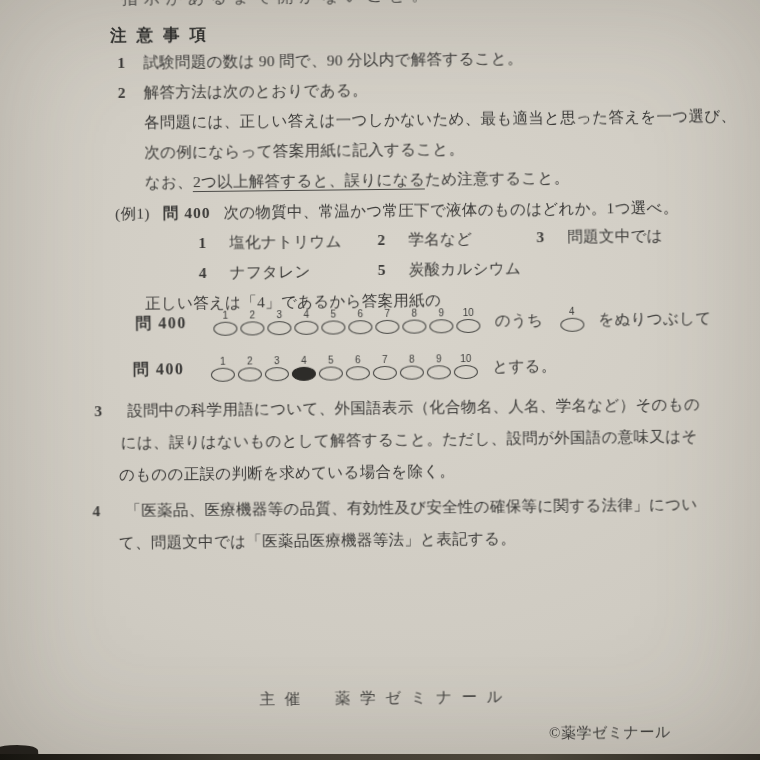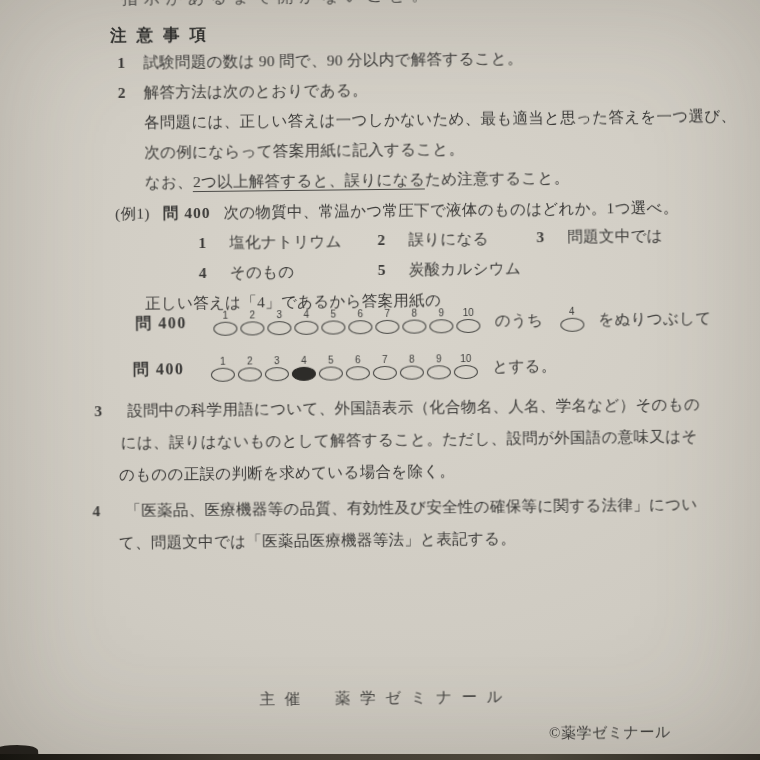--- a/index.html
+++ b/index.html
@@ -60,27 +60,27 @@
     <div class="abs txt exline" style="left:117px;top:201px">
       <span>(例1)</span>
       <span class="qno">問 400</span>
       <span>次の物質中、常温かつ常圧下で液体のものはどれか。1つ選べ。</span>
     </div>
 
     <div class="abs txt opt" style="left:200px;top:231px">
       <span class="onum">1</span><span>塩化ナトリウム</span>
     </div>
     <div class="abs txt opt" style="left:379px;top:230px">
-      <span class="onum">2</span><span>誤りになる</span>
+      <span class="onum">2</span><span>学名など</span>
     </div>
     <div class="abs txt opt" style="left:538px;top:229px">
       <span class="onum">3</span><span>問題文中では</span>
     </div>
     <div class="abs txt opt" style="left:200px;top:261px">
-      <span class="onum">4</span><span>そのもの</span>
+      <span class="onum">4</span><span>ナフタレン</span>
     </div>
     <div class="abs txt opt" style="left:379px;top:260px">
       <span class="onum">5</span><span>炭酸カルシウム</span>
     </div>
 
     <div class="abs txt" style="left:146px;top:291px">正しい答えは「4」であるから答案用紙の</div>
 
     <div class="mark-row" style="left:136px;top:308px">
       <span class="mark-label">問 400</span>
       <span class="bubbles">

